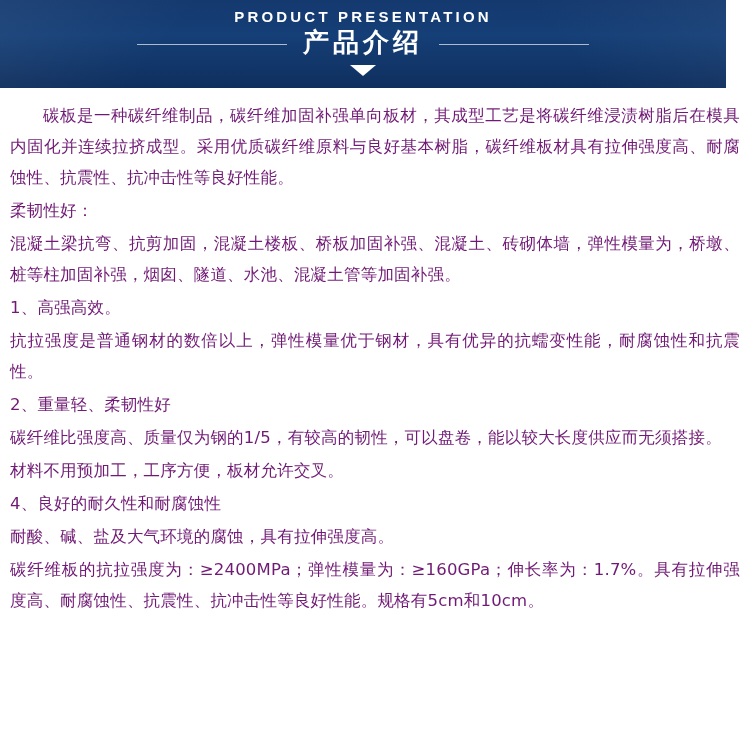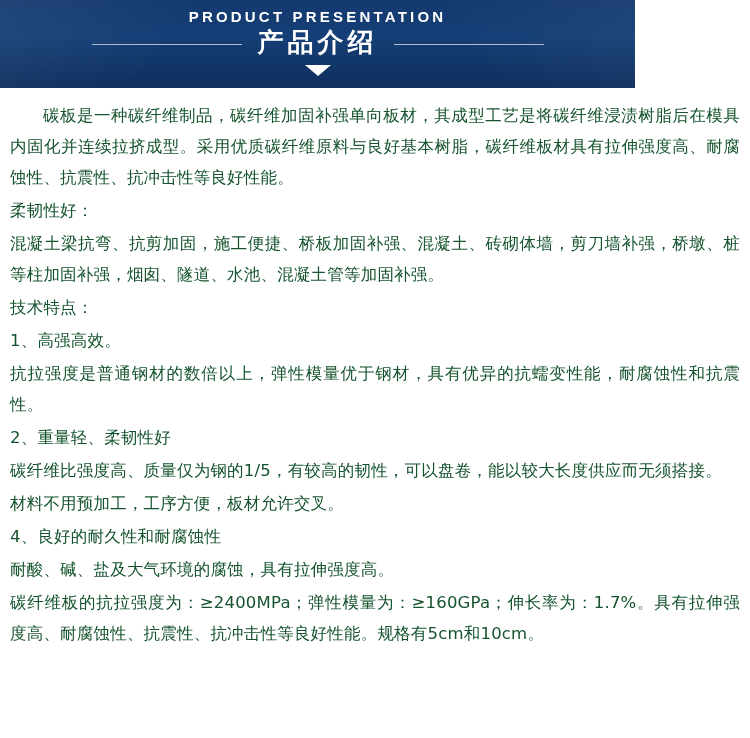--- a/index.html
+++ b/index.html
@@ -15,21 +15,21 @@
     width: 750px;
     height: 738px;
     position: relative;
     overflow: hidden;
     background: #ffffff;
   }
 
   
   .banner {
     position: relative;
-    width: 635px;
+    width: 726px;
     height: 88px;
     background: linear-gradient(180deg, #14396f 0%, #153f77 40%, #0f2f5e 100%);
     overflow: hidden;
     text-align: center;
   }
   .banner-diag {
     position: absolute;
     top: -40px;
     left: -70px;
     width: 300px;
@@ -95,21 +95,21 @@
     border-top: 11px solid #ffffff;
     margin-top: 5px;
   }
 
   
   .content {
     padding: 12px 10px 0 10px;
     width: 750px;
   }
   .para {
-    color: #14532d;
+    color: #701a75;
     font-size: 16.5px;
     line-height: 31px;
     font-family: "DejaVu Sans", sans-serif;
     margin: 0 0 2px 0;
     text-align: justify;
     letter-spacing: 0.2px;
   }
   .para.indent { text-indent: 33px; }
   .para.tight { margin-bottom: 0; }
 </style>
@@ -128,22 +128,21 @@
         <div class="banner-cn">产品介绍</div>
         <div class="rule right"></div>
       </div>
       <div class="caret"></div>
     </div>
   </div>
 
   <div class="content">
     <p class="para indent">碳板是一种碳纤维制品，碳纤维加固补强单向板材，其成型工艺是将碳纤维浸渍树脂后在模具内固化并连续拉挤成型。采用优质碳纤维原料与良好基本树脂，碳纤维板材具有拉伸强度高、耐腐蚀性、抗震性、抗冲击性等良好性能。</p>
     <p class="para">柔韧性好：</p>
-    <p class="para">混凝土梁抗弯、抗剪加固，施工便捷、桥板加固补强、混凝土、砖砌体墙，剪刀墙补强，桥墩、桩等柱加固补强，烟囱、隧道、水池、混凝土管等加固补强。</p>
-    <p class="para">技术特点：</p>
+    <p class="para">混凝土梁抗弯、抗剪加固，混凝土楼板、桥板加固补强、混凝土、砖砌体墙，弹性模量为，桥墩、桩等柱加固补强，烟囱、隧道、水池、混凝土管等加固补强。</p>
     <p class="para">1、高强高效。</p>
     <p class="para">抗拉强度是普通钢材的数倍以上，弹性模量优于钢材，具有优异的抗蠕变性能，耐腐蚀性和抗震性。</p>
     <p class="para">2、重量轻、柔韧性好</p>
     <p class="para">碳纤维比强度高、质量仅为钢的1/5，有较高的韧性，可以盘卷，能以较大长度供应而无须搭接。</p>
     <p class="para">材料不用预加工，工序方便，板材允许交叉。</p>
     <p class="para">4、良好的耐久性和耐腐蚀性</p>
     <p class="para">耐酸、碱、盐及大气环境的腐蚀，具有拉伸强度高。</p>
     <p class="para tight">碳纤维板的抗拉强度为：≥2400MPa；弹性模量为：≥160GPa；伸长率为：1.7%。具有拉伸强度高、耐腐蚀性、抗震性、抗冲击性等良好性能。规格有5cm和10cm。</p>
   </div>
 

